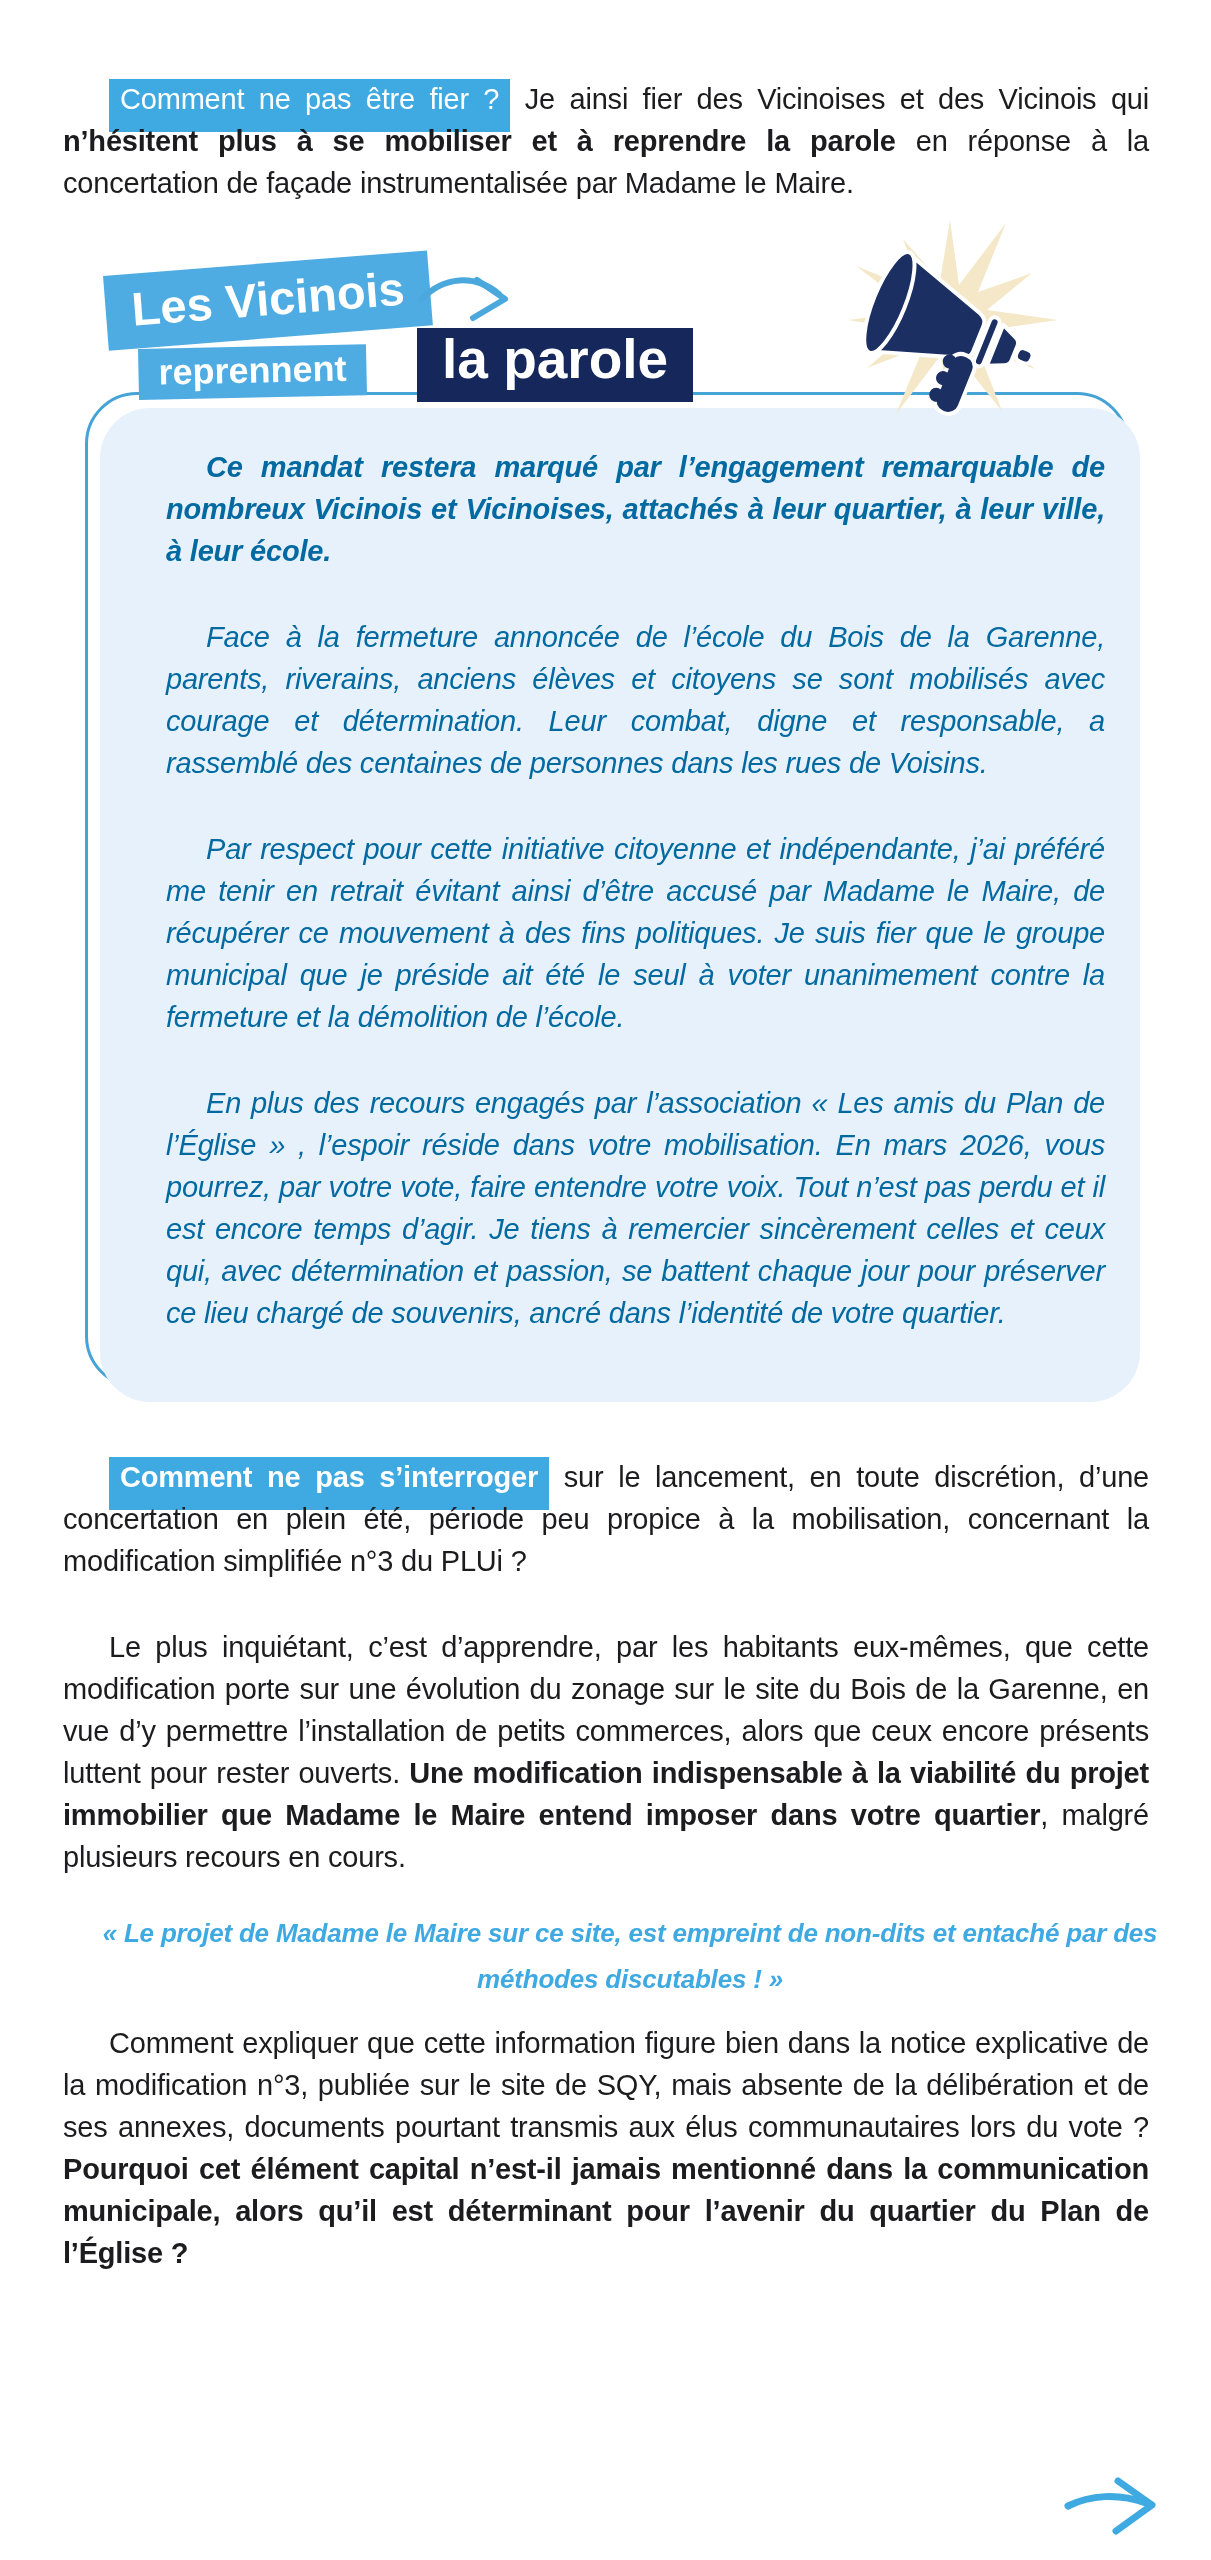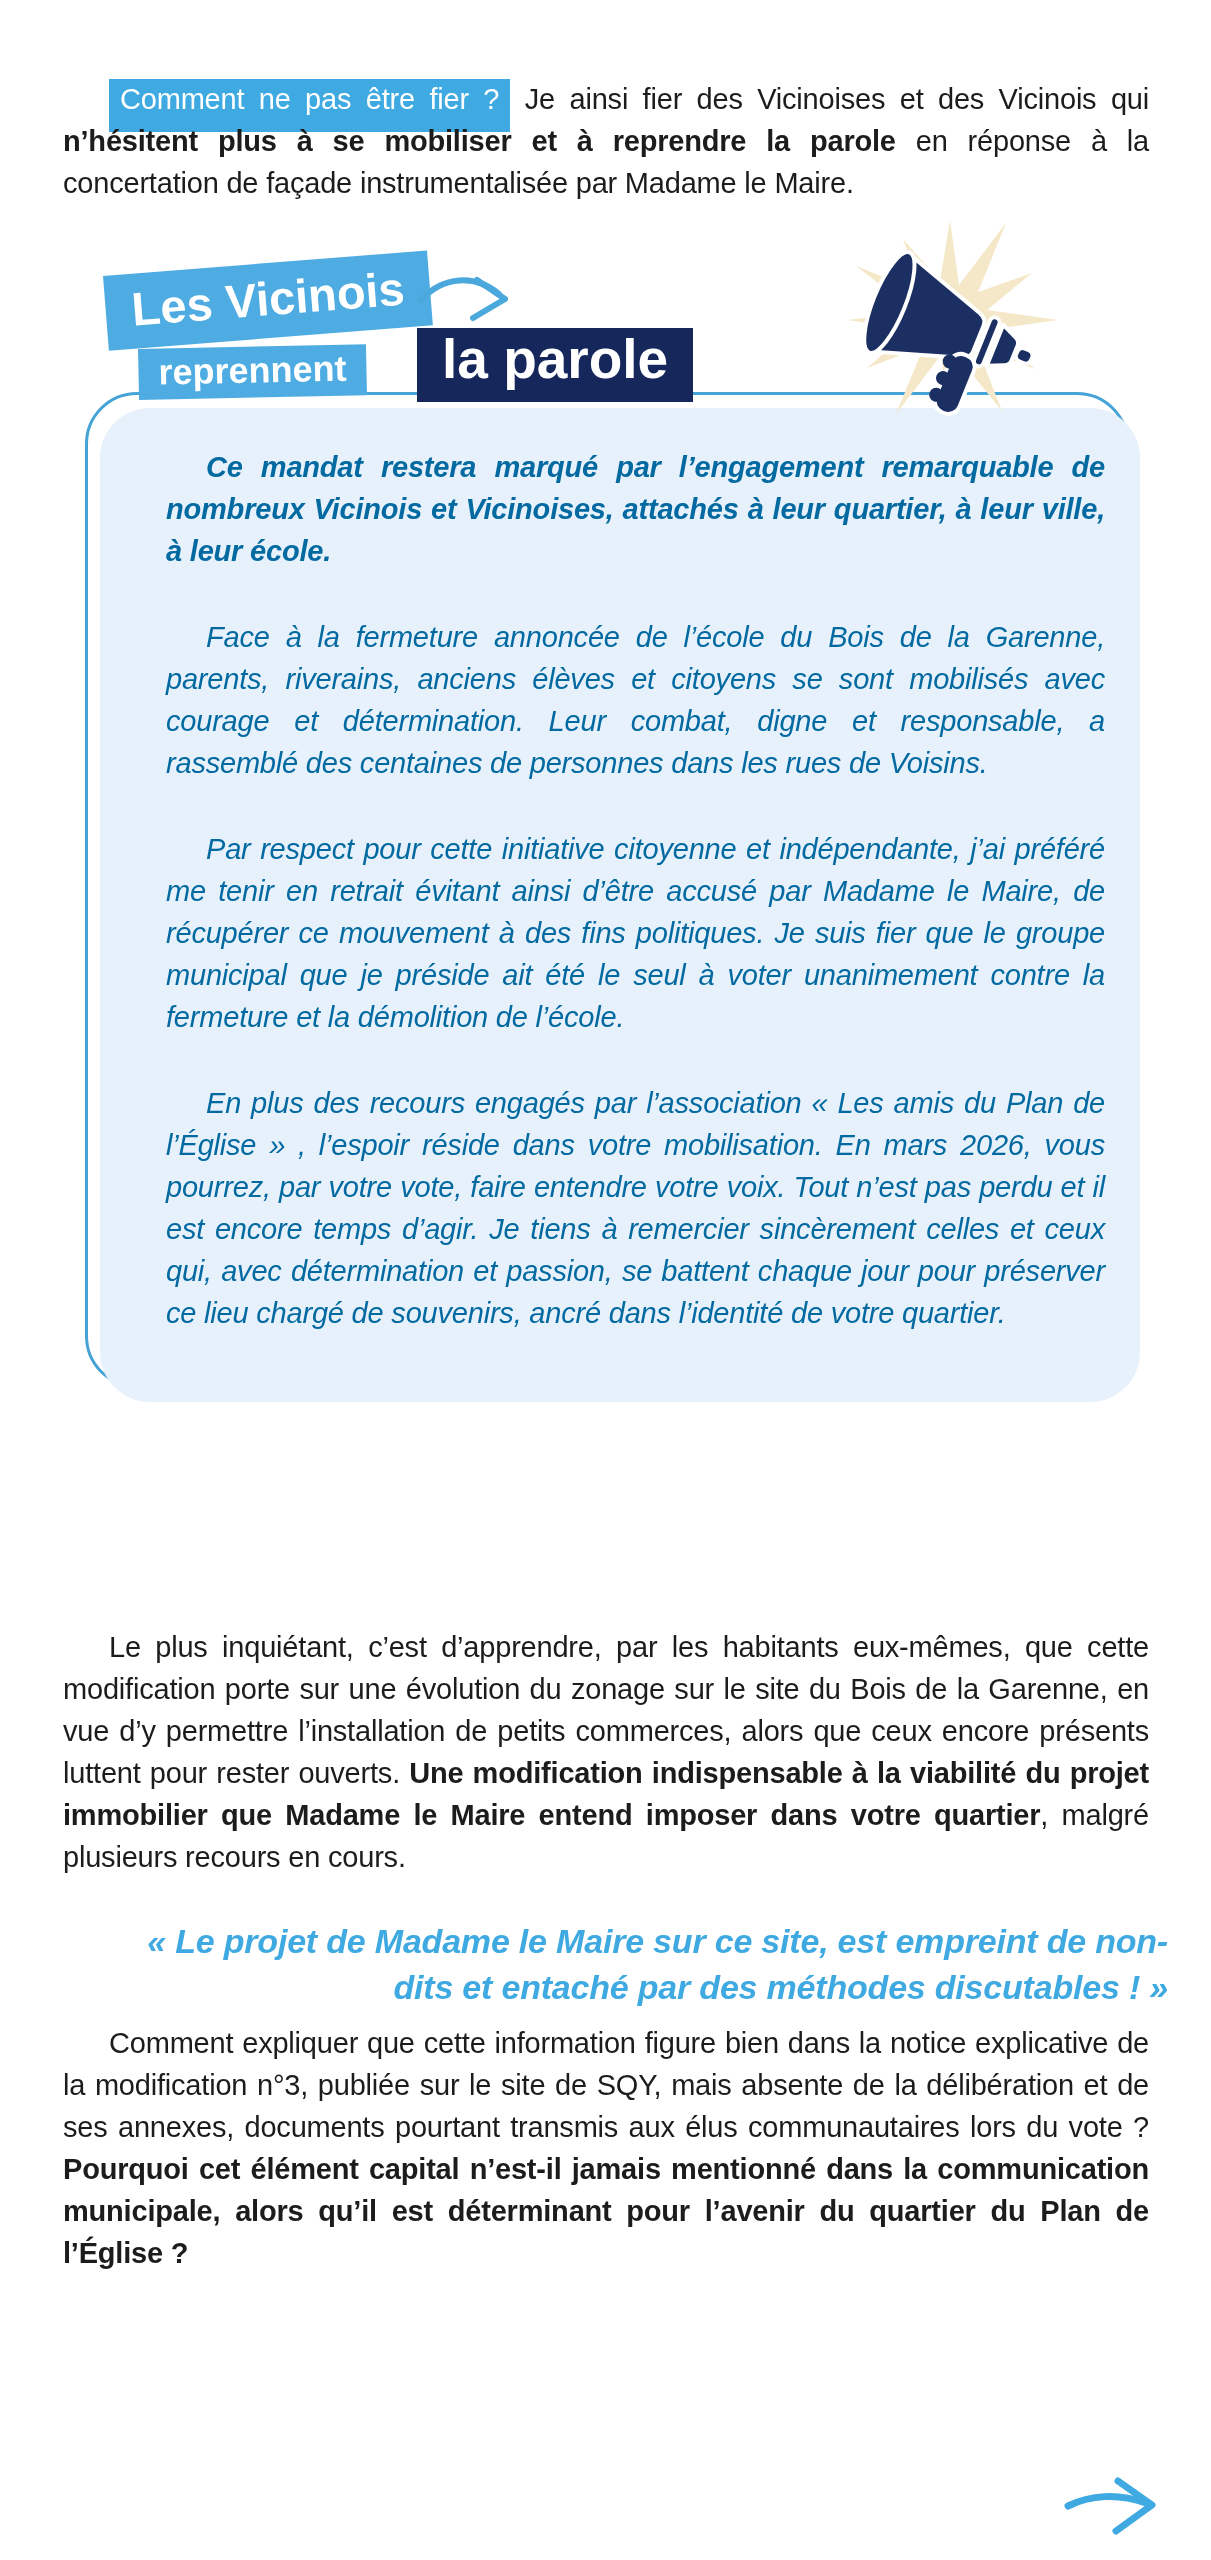--- a/index.html
+++ b/index.html
@@ -41,22 +41,22 @@
   }
   .letter p{
     font-style:italic;color:#0369a1;font-size:29px;line-height:42px;
     text-align:justify;text-indent:40px;letter-spacing:-0.2px;
     margin:0 0 44px 16px;
   }
   .letter p.lead-bold{font-weight:bold;}
   
   .pull-quote{
     position:absolute;left:96px;top:1906px;width:1060px;
-    font-size:34px;line-height:46px;font-weight:bold;font-style:italic;
-    color:#3FA9E1;text-align:right;margin:12px;letter-spacing:-0.2px;
+    font-size:26px;line-height:46px;font-weight:bold;font-style:italic;
+    color:#3FA9E1;text-align:center;margin:4px;letter-spacing:-0.2px;
   }
   
   .mega-wrap{position:absolute;left:760px;top:195px;width:380px;height:250px;}
   .cont-arrow{position:absolute;left:1062px;top:2476px;}
 </style>
 </head>
 <body>
 
 <div class="page">
 
@@ -93,20 +93,21 @@
         <g>
           <rect x="18" y="20" width="26" height="62" rx="12"></rect>
           <circle cx="18" cy="32" r="7" stroke="none"></circle>
           <circle cx="18" cy="50" r="7" stroke="none"></circle>
           <circle cx="18" cy="68" r="7" stroke="none"></circle>
         </g>
       </g>
     </svg>
   </div>
 
+  <p class="para indent" style="top:1456px;"><span class="hl bold">Comment ne pas s’interroger</span><span> sur le lancement, en toute discrétion, d’une concertation en plein été, période peu propice à la mobilisation, concernant la modification simplifiée n°3 du PLUi ?</span></p>
 
   <p class="para indent" style="top:1626px;"><span>Le plus inquiétant, c’est d’apprendre, par les habitants eux-mêmes, que cette modification porte sur une évolution du zonage sur le site du Bois de la Garenne, en vue d’y permettre l’installation de petits commerces, alors que ceux encore présents luttent pour rester ouverts. </span><span class="b">Une modification indispensable à la viabilité du projet immobilier que Madame le Maire entend imposer dans votre quartier</span><span>, malgré plusieurs recours en cours.</span></p>
 
   <p class="pull-quote">« Le projet de Madame le Maire sur ce site, est empreint de non-dits et entaché par des méthodes discutables ! »</p>
 
   <p class="para indent" style="top:2022px;"><span>Comment expliquer que cette information figure bien dans la notice explicative de la modification n°3, publiée sur le site de SQY, mais absente de la délibération et de ses annexes, documents pourtant transmis aux élus communautaires lors du vote ? </span><span class="b">Pourquoi cet élément capital n’est-il jamais mentionné dans la communication municipale, alors qu’il est déterminant pour l’avenir du quartier du Plan de l’Église ?</span></p>
 
 
   <svg class="cont-arrow" width="104" height="60" viewBox="0 0 104 60">
     <path d="M6,30 C28,19 56,17 84,27" fill="none" stroke="#3FA9E1" stroke-width="7" stroke-linecap="round"></path>

